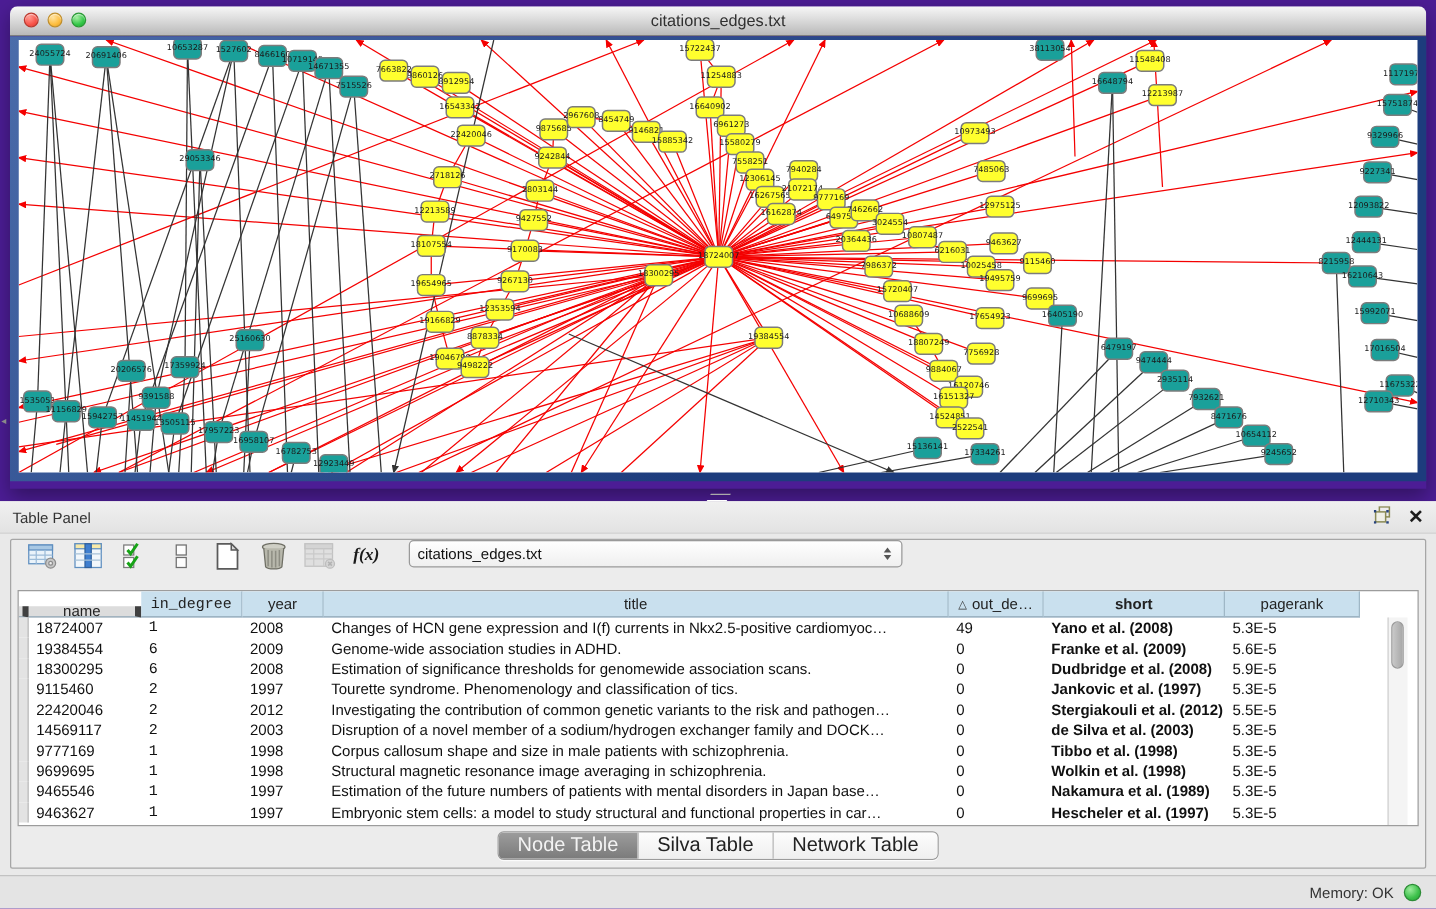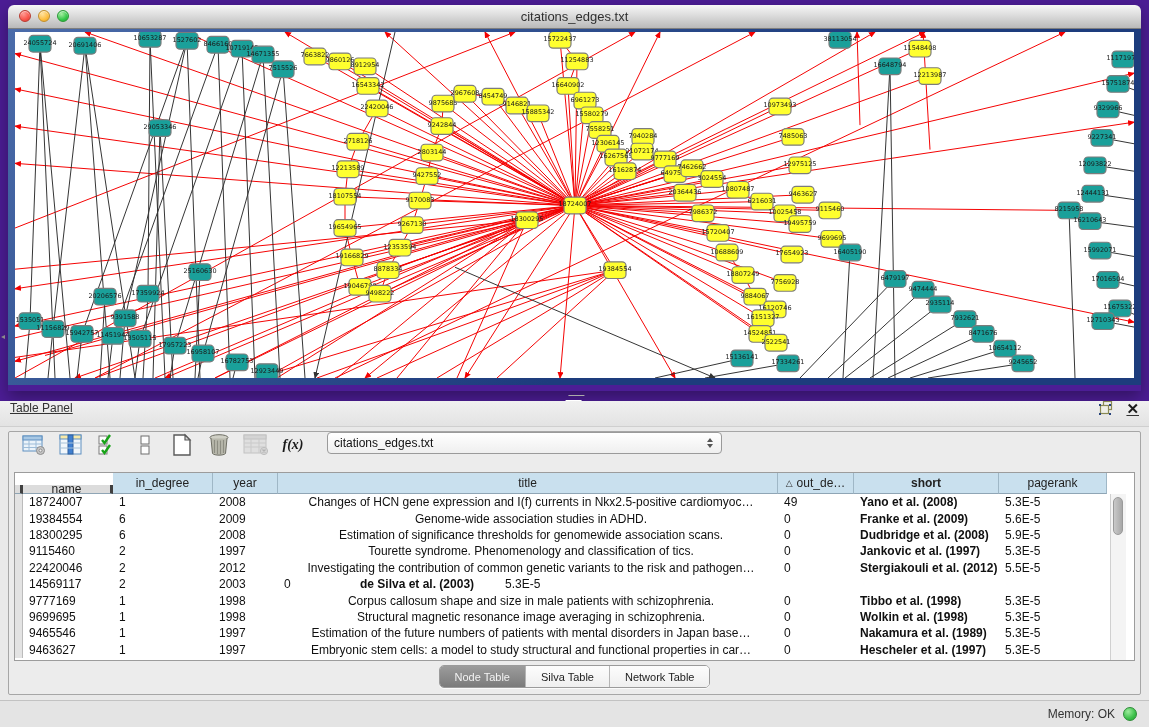--- a/index.html
+++ b/index.html
@@ -24,22 +24,22 @@
   .net-canvas svg{display:block;width:100%;height:100%;}
 
   
   .splitter{position:absolute;left:0;top:391px;width:1149px;height:10px;}
   .grip{position:absolute;left:567px;top:4px;width:16px;height:4px;border-top:1px solid #aaa;
         border-bottom:1px solid #fff;transform:skewX(-30deg);}
   .edge-marker{position:absolute;left:1px;top:332px;font-size:8px;color:#8a8a8a;}
 
   
   .table-panel{position:absolute;left:0;top:401px;width:1149px;height:299px;background:#e9e9e9;}
-  .panel-header{height:25px;display:flex;padding:0 10px;
-                background:linear-gradient(#f0f0f0,#e3e3e3);border-bottom:1px solid #cfcfcf;font-size:12px;color:#333;text-decoration:underline;}
+  .panel-header{height:25px;display:flex;align-items:center;padding:0 10px;
+                background:linear-gradient(#f0f0f0,#e3e3e3);border-bottom:1px solid #cfcfcf;font-size:12px;color:#333;}
   .panel-header .spacer{flex:1;}
   .ph-icon{margin-left:12px;cursor:default;}
   .close-x{font-size:15px;font-weight:bold;color:#1c1c1c;line-height:1;}
   .panel-body{margin:4px 8px 0 8px;height:262px;border:1px solid #a6a6a6;background:#ececec;
               border-radius:2px;position:relative;}
 
   .toolbar{height:36px;display:flex;gap:11px;padding:0 12px;}
   .tb-icon{width:26px;height:26px;display:flex;align-items:center;justify-content:center;}
   .fx{font-size:14px;font-style:italic;font-weight:bold;color:#1a1a1a;font-family:"Liberation Serif",serif;}
   .combo{width:395px;height:22px;margin-left:10px;background:linear-gradient(#ffffff,#efefef);
@@ -49,38 +49,38 @@
   .combo-arrows{display:flex;flex-direction:column;gap:2px;margin-right:2px;}
   .combo-arrows i{width:0;height:0;border-left:3.5px solid transparent;border-right:3.5px solid transparent;}
   .combo-arrows .up{border-bottom:4px solid #555;}
   .combo-arrows .dn{border-top:4px solid #555;}
 
   .grid{position:absolute;left:5px;right:5px;top:40px;height:187px;background:#fff;
         border:1px solid #9c9c9c;overflow:hidden;}
   .g-head{display:flex;height:21px;font-size:12px;color:#222;}
   .g-head .cell{display:flex;align-items:center;justify-content:center;box-sizing:border-box;
                 background:#c9e0ee;border-right:1px solid #9fb7c6;border-bottom:1px solid #8fa5b5;}
-  .g-head .cell.gray{background:#dcdcdc;border-right:3px solid #404040;margin-top:12px;}
+  .g-head .cell.gray{background:#dcdcdc;border-right:5px solid #404040;margin-top:12px;}
   .sort-tri{font-size:9px;margin-right:4px;color:#333;}
   .g-rows{font-size:12px;color:#101010;}
   .tr{display:flex;height:16.4px;align-items:center;}
   .td{box-sizing:border-box;padding-left:6px;white-space:nowrap;overflow:hidden;}
   .c-gut{width:8px;flex:none;background:#e3e3e3;border-right:1px solid #bbb;align-self:stretch;padding:0;}
-  .c0{width:90px;flex:none;}  .c1{width:100px;flex:none;} .c2{width:65px;flex:none;}
-  .c3{width:500px;flex:none;text-align:center;} .c4{width:76px;flex:none;}  .c5{width:145px;flex:none;font-weight:bold;}
+  .c0{width:90px;flex:none;}  .c1{width:81px;flex:none;font-family:Liberation Mono, monospace;} .c2{width:65px;flex:none;}
+  .c3{width:500px;flex:none;} .c4{width:76px;flex:none;}  .c5{width:145px;flex:none;font-weight:bold;}
   .c6{width:108px;flex:none;}
   .vscroll{position:absolute;right:8px;top:21px;bottom:0;width:15px;background:#f4f4f4;
            border-left:1px solid #d0d0d0;}
   .vthumb{position:absolute;left:2px;top:3px;width:10px;height:38px;border-radius:5px;
           background:linear-gradient(90deg,#c9c9c9,#a8a8a8);border:1px solid #9a9a9a;box-sizing:border-box;}
 
   .tabbar{position:absolute;left:0;right:0;top:233px;display:flex;justify-content:center;}
   .seg{display:inline-flex;border:1px solid #9b9b9b;border-radius:5px;overflow:hidden;
        background:#fbfbfb;height:21px;box-shadow:0 1px 0 rgba(255,255,255,.8);}
-  .seg .tab{display:flex;align-items:center;padding:0 15px;font-size:11px;color:#222;
+  .seg .tab{display:flex;align-items:center;padding:0 15px;font-size:16px;color:#222;
             border-left:1px solid #b5b5b5;background:linear-gradient(#fdfdfd,#efefef);}
   .seg .tab:first-child{border-left:none;}
   .seg .tab.active{background:linear-gradient(#9c9c9c,#7b7b7b);color:#f3f3f3;}
 
   
   .statusbar{position:absolute;left:0;top:700px;width:1149px;height:27px;background:#e4e4e4;
              border-top:1px solid #c2c2c2;display:flex;align-items:center;justify-content:flex-end;
              padding-right:12px;box-sizing:border-box;font-size:12px;color:#333;}
   .mem-dot{width:14px;height:14px;border-radius:50%;margin-left:8px;
            background:radial-gradient(circle at 35% 30%,#9cec9c,#3cc04a 60%,#27a337);
@@ -708,20 +708,21 @@
               <div class="td c3">Investigating the contribution of common genetic variants to the risk and pathogen…</div>
               <div class="td c4">0</div>
               <div class="td c5">Stergiakouli et al. (2012)</div>
               <div class="td c6">5.5E-5</div>
             </div>
             <div class="tr">
               <div class="td c-gut"></div>
               <div class="td c0">14569117</div>
               <div class="td c1">2</div>
               <div class="td c2">2003</div>
+              <div class="td c3">Disruption of a novel member of a sodium/hydrogen exchanger family and DOCK…</div>
               <div class="td c4">0</div>
               <div class="td c5">de Silva et al. (2003)</div>
               <div class="td c6">5.3E-5</div>
             </div>
             <div class="tr">
               <div class="td c-gut"></div>
               <div class="td c0">9777169</div>
               <div class="td c1">1</div>
               <div class="td c2">1998</div>
               <div class="td c3">Corpus callosum shape and size in male patients with schizophrenia.</div>

